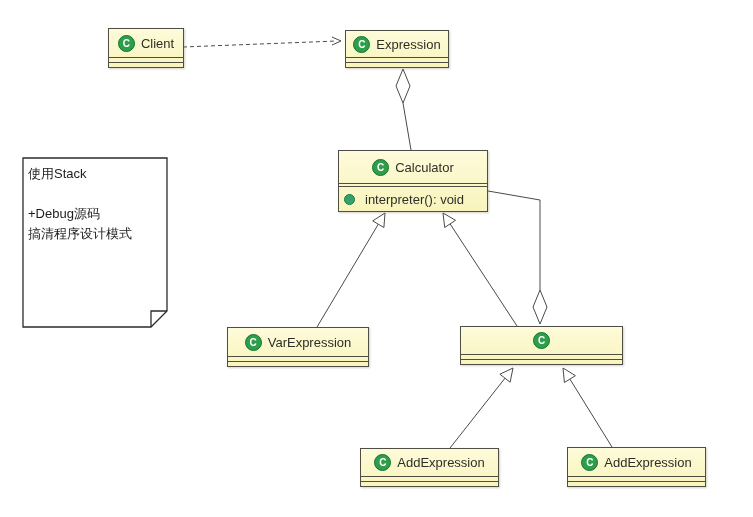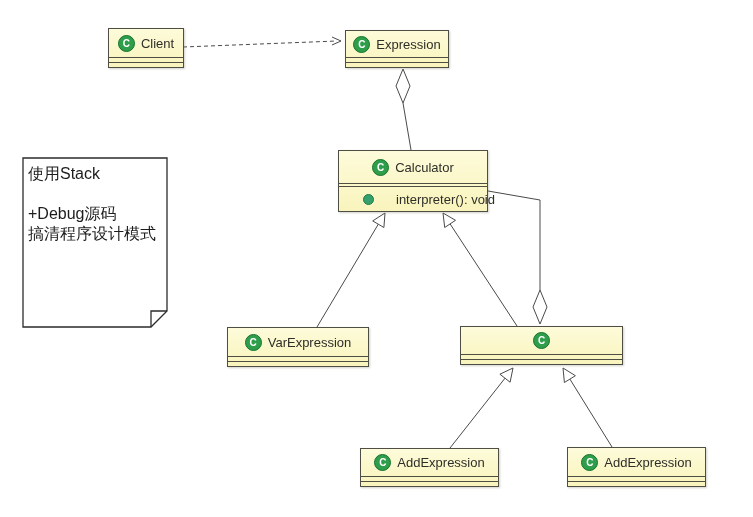--- a/index.html
+++ b/index.html
@@ -62,42 +62,42 @@
   }
   .uml-sep {
     height: 2px;
     border-top: 1px solid #4e4e44;
     border-bottom: 1px solid #4e4e44;
   }
   .uml-method-row {
     height: 24px;
     display: flex;
     align-items: center;
-    gap: 22px;
-    padding-left: 24px;
+    gap: 10px;
+    padding-left: 5px;
     white-space: nowrap;
   }
   .method-dot {
     width: 9px;
     height: 9px;
     border-radius: 50%;
     background: #35a06b;
     border: 1px solid #1d7a4a;
     flex: 0 0 auto;
   }
   .note-text {
     position: absolute;
     left: 23px;
     top: 158px;
     width: 145px;
     height: 170px;
     box-sizing: border-box;
     padding: 6px 0 0 5px;
     z-index: 1;
-    font-size: 16px;
+    font-size: 13px;
     color: #1c1c1c;
   }
   .note-line {
     height: 20px;
     line-height: 20px;
     white-space: nowrap;
   }
 </style>
 </head>
 <body>

